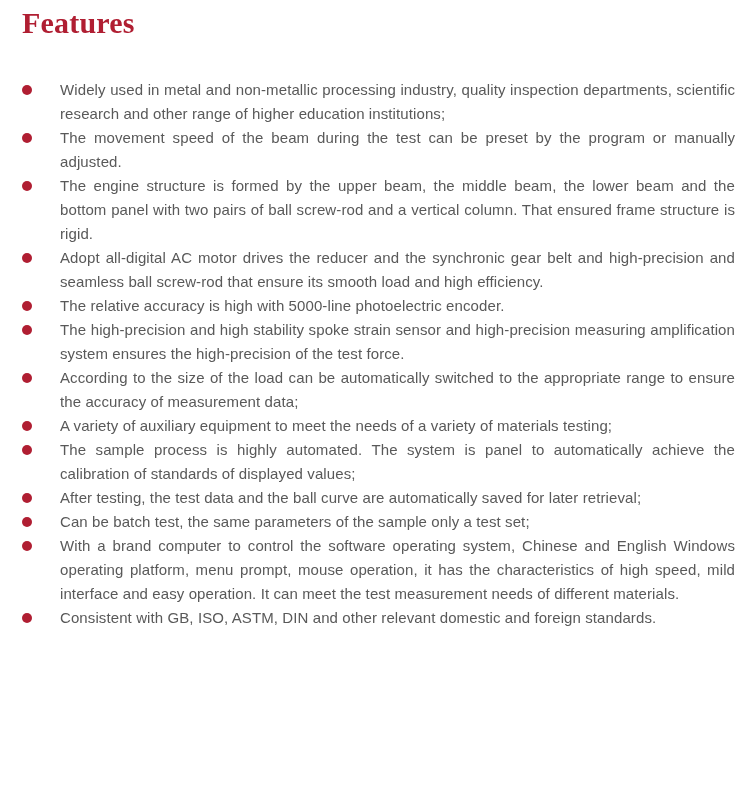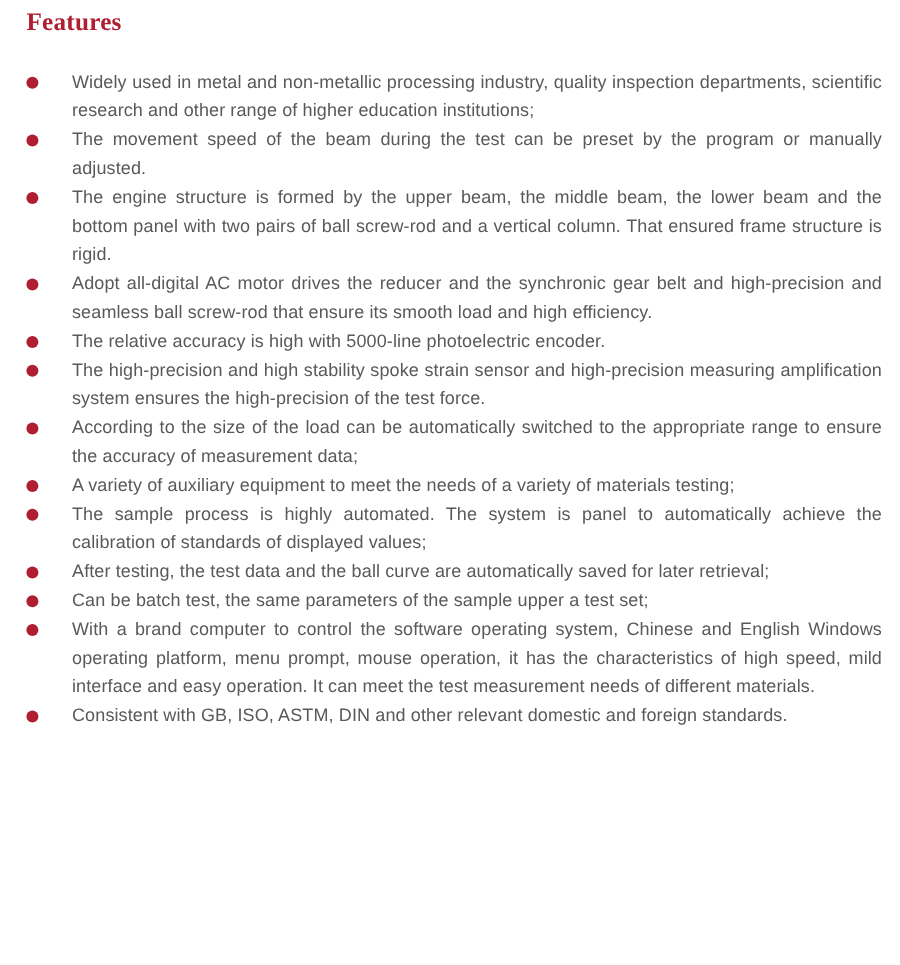--- a/index.html
+++ b/index.html
@@ -17,24 +17,24 @@
   }
   .page {
     width: 750px;
     height: 804px;
     background: var(--bg);
     padding-top: 6px;
   }
   .heading {
     font-family: "Liberation Serif", "DejaVu Serif", serif;
     font-weight: 700;
-    font-size: 21px;
+    font-size: 30px;
     color: var(--accent);
     margin-left: 22px;
-    margin-bottom: 26px;
+    margin-bottom: 38px;
     letter-spacing: 0.2px;
   }
   .feature-list {
     list-style: none;
     margin: 0;
     padding: 0 15px 0 22px;
   }
   .feature-item {
     display: flex;
     align-items: flex-start;
@@ -113,21 +113,21 @@
     <span class="feature-text">The sample process is highly automated. The system is panel to automatically achieve the calibration of standards of displayed values;</span>
   </li>
 
   <li class="feature-item">
     <span class="bullet"></span>
     <span class="feature-text">After testing, the test data and the ball curve are automatically saved for later retrieval;</span>
   </li>
 
   <li class="feature-item">
     <span class="bullet"></span>
-    <span class="feature-text">Can be batch test, the same parameters of the sample upper a test set;</span>
+    <span class="feature-text">Can be batch test, the same parameters of the sample only a test set;</span>
   </li>
 
   <li class="feature-item">
     <span class="bullet"></span>
     <span class="feature-text">With a brand computer to control the software operating system, Chinese and English Windows operating platform, menu prompt, mouse operation, it has the characteristics of high speed, mild interface and easy operation. It can meet the test measurement needs of different materials.</span>
   </li>
 
   <li class="feature-item">
     <span class="bullet"></span>
     <span class="feature-text">Consistent with GB, ISO, ASTM, DIN and other relevant domestic and foreign standards.</span>

